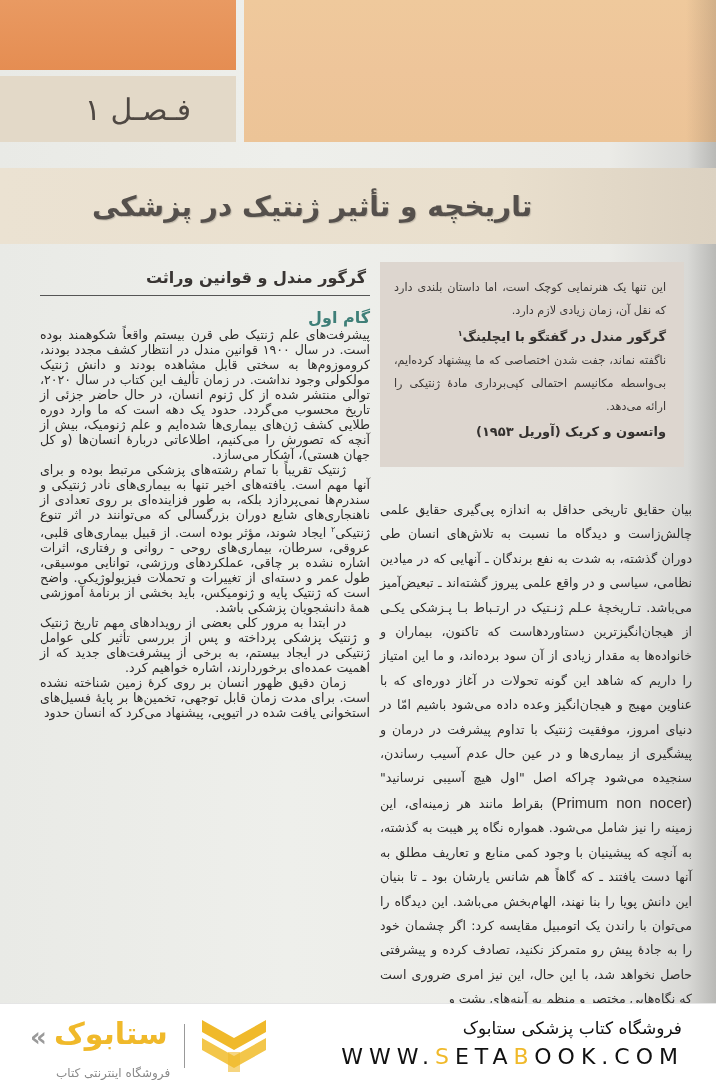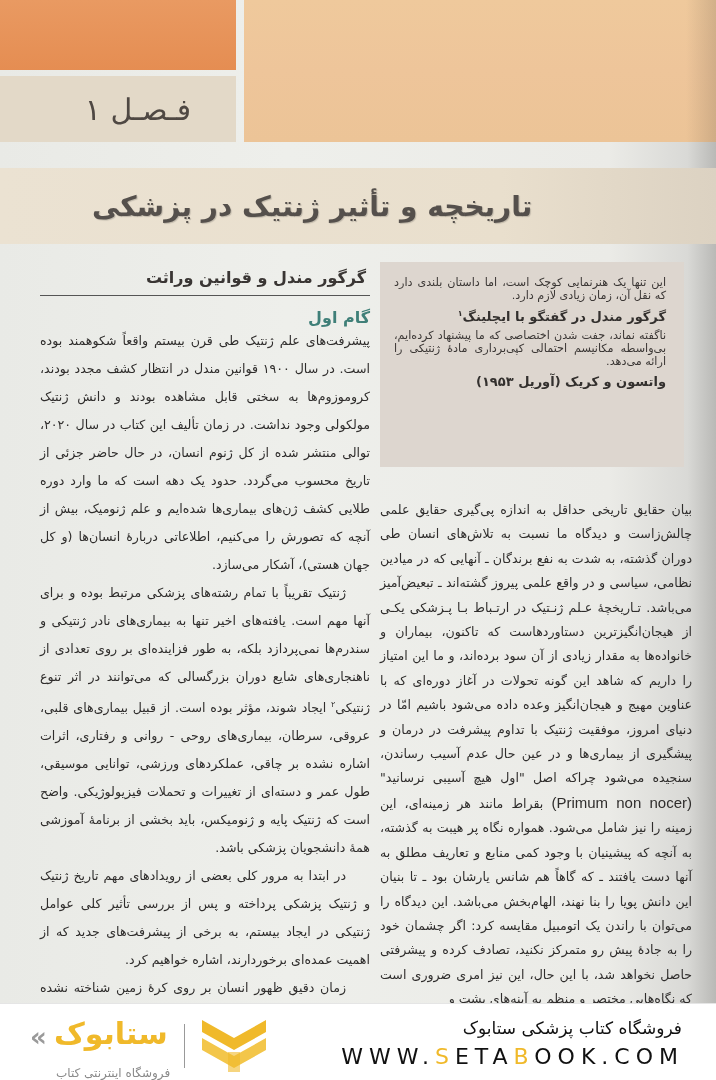--- a/index.html
+++ b/index.html
@@ -53,32 +53,32 @@
     .section-heading {
       font-size: 16px; font-weight: bold; color: #3a3634; padding-bottom: 8px;
       border-bottom: 1.5px solid #555;
       text-align: right; padding-right: 4px;
     }
     .sub-heading {
       margin-top: 12px; font-size: 16px; font-weight: bold; color: #3f7f78;
       text-align: right;
     }
     .para {
-      font-size: 12.6px; line-height: 28px; text-align: justify;
+      font-size: 12.6px; line-height: 15px; text-align: justify;
       text-align-last: right;
     }
     .para.indent { text-indent: 24px; }
     sup { font-size: 8px; }
 
     .quote-box {
       position: absolute; left: 380px; top: 262px; width: 304px; height: 205px;
       background: #ddd6cf; direction: rtl; padding: 14px 18px 10px 14px;
       color: #3b3735;
     }
-    .quote-text { font-size: 11.2px; line-height: 13px; text-align: justify; text-align-last: right; }
+    .quote-text { font-size: 11.2px; line-height: 23px; text-align: justify; text-align-last: right; }
     .quote-author { font-size: 13px; font-weight: bold; line-height: 24px; color: #33302e; }
     .quote-box .gap { height: 2px; }
 
     .col-right {
       position: absolute; left: 380px; top: 498px; width: 312px;
       direction: rtl; color: #2f2d2c;
     }
     .col-right .para { line-height: 24.4px; }
     .latin { font-family: Liberation Sans, sans-serif; font-size: 15px; direction: ltr; unicode-bidi: embed; }
 

